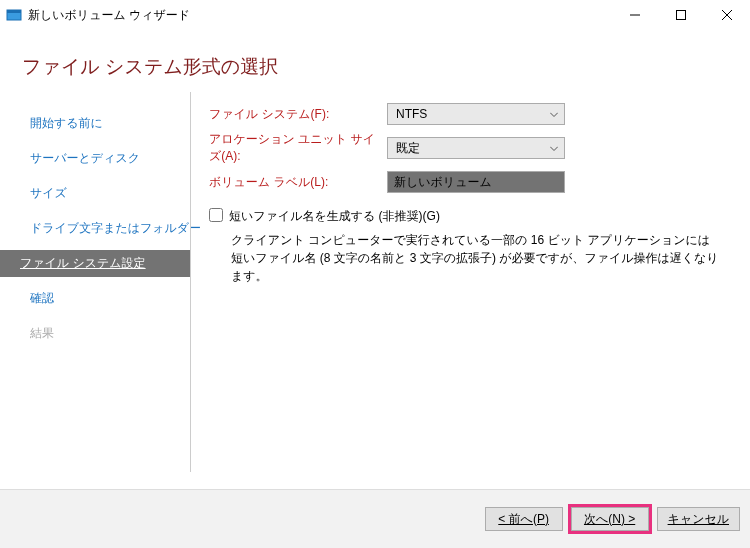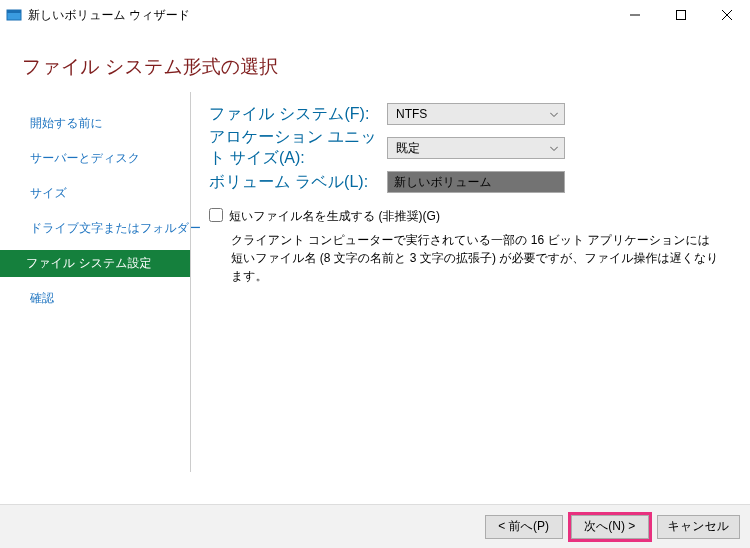--- a/index.html
+++ b/index.html
@@ -61,23 +61,24 @@
   }
   .nav-item {
     padding: 5px 8px 5px 30px;
     font-size: 12px;
     color: #1e74c0;
     cursor: default;
     white-space: nowrap;
     margin-top: 8px;
   }
   .nav-item.active {
-    background: #15803d;
+    background: #737373;
     color: #fff;
-    padding-left: 26px;
+    padding-left: 20px;
+    text-decoration: underline;
   }
   .nav-item.disabled { color: #aaa; }
 
   
   .sep {
     width: 1px;
     background: #ccc;
     align-self: stretch;
     min-height: 380px;
   }
@@ -88,22 +89,22 @@
     padding: 10px 28px 0 18px;
   }
   .form-row {
     display: flex;
     align-items: center;
     margin-bottom: 10px;
     height: 24px;
   }
   .form-row .label {
     width: 178px;
-    font-size: 16px;
-    color: #0369a1;
+    font-size: 12px;
+    color: #b91c1c;
   }
   .select {
     width: 178px; height: 22px;
     border: 1px solid #ababab;
     background: #e9e9e9;
     padding: 0 22px 0 8px;
     font-size: 12px;
     position: relative;
     display: flex; align-items: center;
   }
@@ -132,28 +133,29 @@
     font-size: 12px;
     color: #000;
     margin: 6px 0 0 22px;
     line-height: 1.5;
   }
 
   
   .footer {
     position: absolute;
     left: 0; right: 0; bottom: 0;
-    height: 44px;
+    height: 59px;
     border-top: 1px solid #ddd;
     background: #f2f2f2;
     display: flex;
     align-items: center;
     justify-content: flex-end;
     padding-right: 10px;
     gap: 8px;
+    text-decoration: underline;
   }
   .btn {
     min-width: 78px; height: 24px;
     border: 1px solid #acacac;
     background: #e1e1e1;
     font-size: 12px;
     font-family: inherit;
     padding: 0 10px;
     cursor: default;
   }
@@ -197,20 +199,21 @@
 <div class="heading">ファイル システム形式の選択</div>
 
 <div class="body">
   <div class="nav">
     <div class="nav-item">開始する前に</div>
     <div class="nav-item">サーバーとディスク</div>
     <div class="nav-item">サイズ</div>
     <div class="nav-item">ドライブ文字またはフォルダー</div>
     <div class="nav-item active">ファイル システム設定</div>
     <div class="nav-item">確認</div>
+    <div class="nav-item disabled">結果</div>
   </div>
 
   <div class="sep"></div>
 
   <div class="content">
 
     <div class="form-row">
       <span class="label">ファイル システム(F):</span>
       <div class="select">
         <span>NTFS</span>

